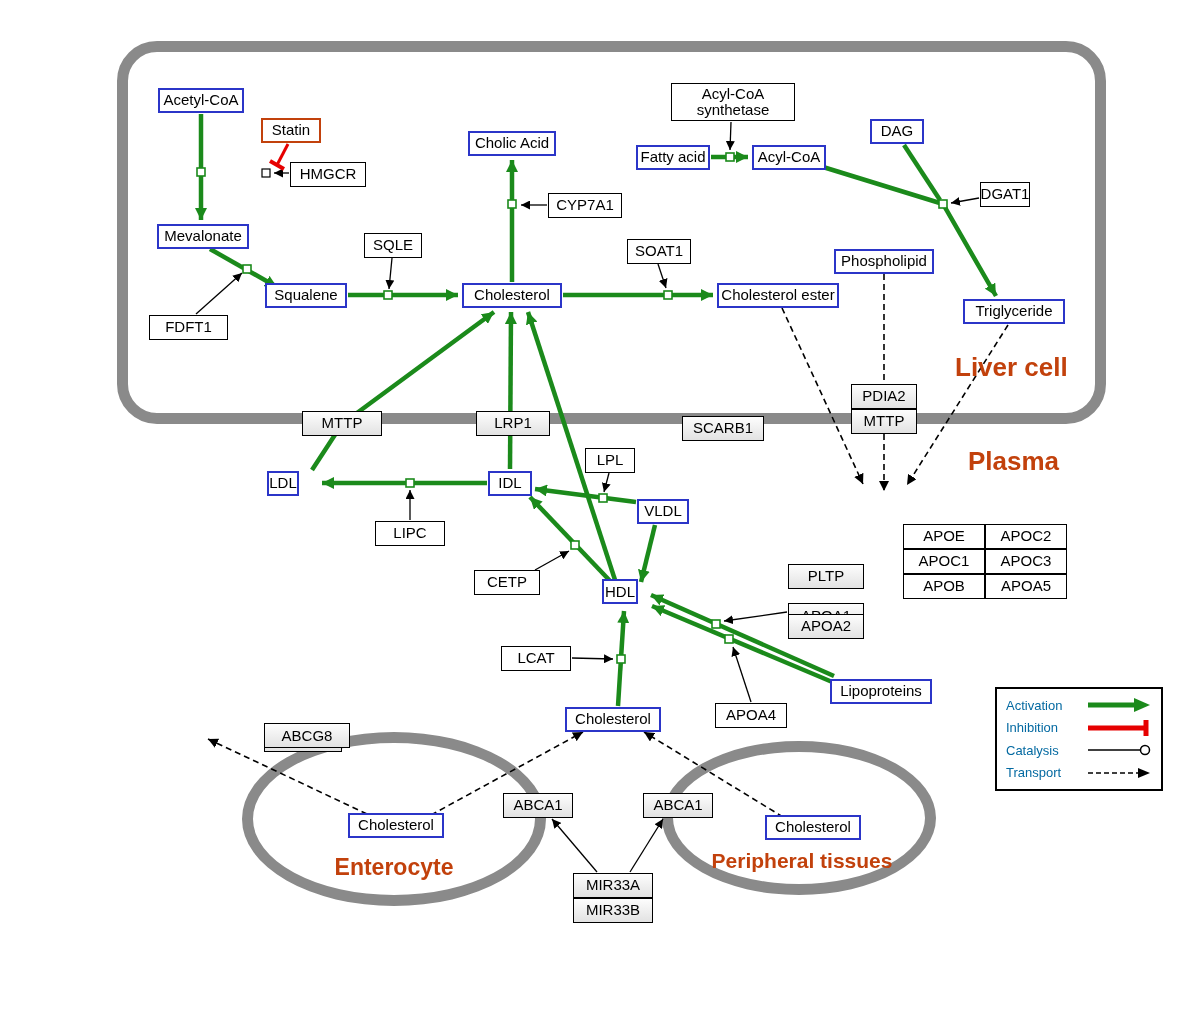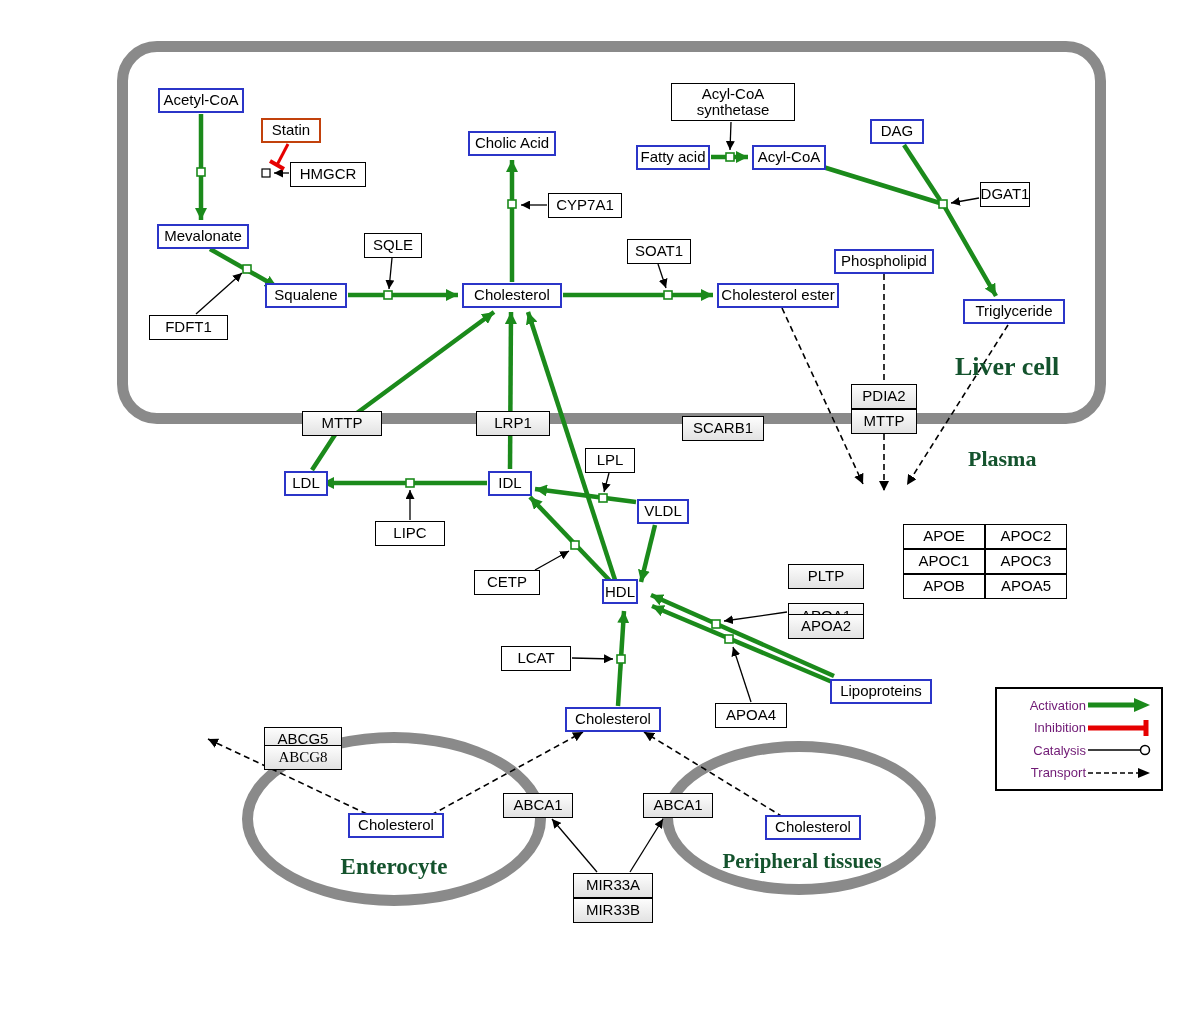--- a/index.html
+++ b/index.html
@@ -5,23 +5,23 @@
   html,body{margin:0;padding:0;background:#fff;}
   #stage{position:relative;width:1200px;height:1013px;background:#ffffff;
          font-family:"Liberation Sans",sans-serif;overflow:hidden;}
 
   
   .region{position:absolute;box-sizing:border-box;border:11px solid #8a8a8a;z-index:1;background:transparent;}
   #liver-membrane{left:117px;top:41px;width:989px;height:383px;border-radius:40px;}
   #enterocyte-membrane{left:242px;top:732px;width:304px;height:174px;border-radius:50%;}
   #peripheral-membrane{left:662px;top:741px;width:274px;height:154px;border-radius:50%;}
 
-  .region-label{position:absolute;z-index:2;font-weight:bold;color:#14532d;white-space:nowrap;font-family:Liberation Serif, serif;}
+  .region-label{position:absolute;z-index:2;font-weight:bold;color:#c2410c;white-space:nowrap;}
   #liver-cell-label{left:955px;top:352px;font-size:26px;}
-  #plasma-label{left:968px;top:446px;font-size:22px;}
+  #plasma-label{left:968px;top:446px;font-size:26px;}
   #enterocyte-label{left:294px;top:854px;width:200px;text-align:center;font-size:23px;}
   #peripheral-label{left:677px;top:849px;width:250px;text-align:center;font-size:21px;}
 
   
   #edge-layer{position:absolute;left:0;top:0;width:1200px;height:1013px;z-index:2;}
   .edge{fill:none;}
   .edge.activation{stroke:#1b8a1b;stroke-width:4.5;}
   .edge.catalysis{stroke:#000000;stroke-width:1.3;}
   .edge.transport{stroke:#000000;stroke-width:1.6;stroke-dasharray:6 4;}
   .edge.inhibition{stroke:#e60000;stroke-width:3;}
@@ -35,21 +35,21 @@
         font-size:15px;line-height:1.05;white-space:nowrap;text-align:center;}
   .node.gene{border:1px solid #000000;}
   .node.carrier{border:1px solid #000000;background:linear-gradient(180deg,#fdfdfd 0%,#e2e2e2 100%);}
   .node.metabolite{border:2px solid #2b35c8;}
   .node.drug{border:2px solid #c2410c;}
 
   
   #legend{position:absolute;left:995px;top:687px;width:168px;height:104px;z-index:4;
           box-sizing:border-box;border:2px solid #000;background:#fff;
           display:flex;flex-direction:column;justify-content:space-around;padding:5px 9px;}
-  .legend-row{display:flex;align-items:center;justify-content:flex-end;font-size:13px;color:#701a75;}
+  .legend-row{display:flex;align-items:center;justify-content:space-between;font-size:13px;color:#0369a1;}
   .legend-row svg{flex:0 0 auto;}
 </style>
 </head>
 <body>
 
 <div id="stage">
 
   <div class="region" id="liver-membrane"></div>
   <div class="region" id="enterocyte-membrane"></div>
   <div class="region" id="peripheral-membrane"></div>
@@ -225,21 +225,21 @@
     </div>
     <div class="node carrier" style="left: 302px; top: 410.5px; width: 80px; height: 25px;">
       <div>MTTP</div>
     </div>
     <div class="node carrier" style="left: 476px; top: 410.5px; width: 74px; height: 25px;">
       <div>LRP1</div>
     </div>
     <div class="node carrier" style="left: 682px; top: 415.5px; width: 82px; height: 25px;">
       <div>SCARB1</div>
     </div>
-    <div class="node metabolite" style="left: 284px; top: 470.5px; width: 44px; height: 25px;">
+    <div class="node metabolite" style="left: 267px; top: 470.5px; width: 32px; height: 25px;">
       <div>LDL</div>
     </div>
     <div class="node metabolite" style="left: 488px; top: 470.5px; width: 44px; height: 25px;">
       <div>IDL</div>
     </div>
     <div class="node gene" style="left: 375px; top: 520.5px; width: 70px; height: 25px;">
       <div>LIPC</div>
     </div>
     <div class="node gene" style="left: 585px; top: 447.5px; width: 50px; height: 25px;">
       <div>LPL</div>
@@ -288,21 +288,21 @@
     </div>
     <div class="node gene" style="left: 985px; top: 573.5px; width: 82px; height: 25px;">
       <div>APOA5</div>
     </div>
     <div class="node metabolite" style="left: 565px; top: 706.5px; width: 96px; height: 25px;">
       <div>Cholesterol</div>
     </div>
     <div class="node carrier" style="left: 264px; top: 726.5px; width: 78px; height: 25px;">
       <div>ABCG5</div>
     </div>
-    <div class="node carrier" style="left: 264px; top: 745px; width: 78px; height: 25px; font-family: Liberation Serif, serif;">
+    <div class="node carrier" style="left: 264px; top: 723px; width: 86px; height: 25px;">
       <div>ABCG8</div>
     </div>
     <div class="node metabolite" style="left: 348px; top: 812.5px; width: 96px; height: 25px;">
       <div>Cholesterol</div>
     </div>
     <div class="node carrier" style="left: 503px; top: 792.5px; width: 70px; height: 25px;">
       <div>ABCA1</div>
     </div>
     <div class="node carrier" style="left: 643px; top: 792.5px; width: 70px; height: 25px;">
       <div>ABCA1</div>

